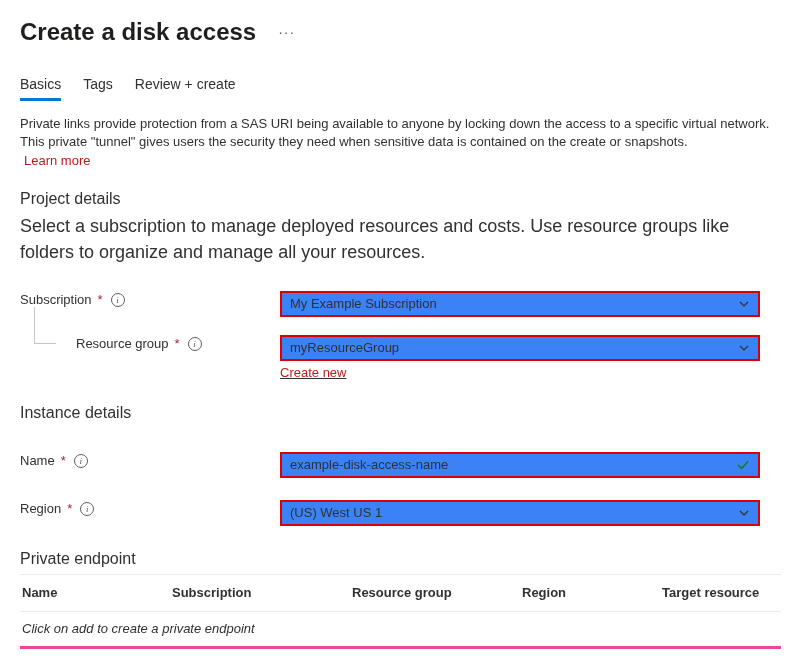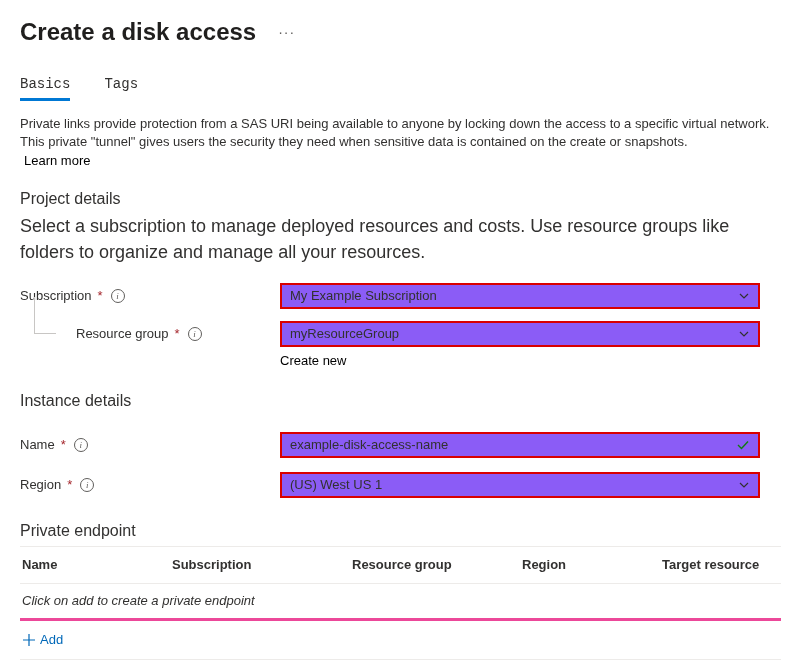--- a/index.html
+++ b/index.html
@@ -27,44 +27,43 @@
     font-weight: 600;
     color: #201f1e;
   }
   .ellipsis {
     color: #605e5c;
     font-size: 14px;
     letter-spacing: 1px;
   }
   .tabs {
     display: flex;
-    gap: 34px;
+    gap: 22px;
     border-bottom: 0;
     margin-bottom: 14px;
-    font-family: Liberation Mono, monospace;
   }
   .tab {
     font-size: 14px;
     padding-bottom: 6px;
     color: #323130;
     cursor: pointer;
   }
   .tab.active {
     border-bottom: 3px solid #0078d4;
     font-weight: 400;
   }
   .intro {
     font-size: 13px;
     line-height: 1.4;
     color: #323130;
     margin-bottom: 2px;
     max-width: 760px;
   }
   .link {
-    color: #000000;
+    color: #b91c1c;
     cursor: pointer;
   }
   .learn-more-line { margin-left: 4px; margin-bottom: 22px; }
   .section-title {
     font-size: 16px;
     font-weight: 400;
     margin-bottom: 6px;
   }
   .section-desc {
     font-size: 18px;
@@ -139,42 +138,44 @@
   .select-box {
     height: 26px;
     border: 2px solid #d90000;
     box-sizing: border-box;
     display: flex;
     align-items: center;
     padding: 0 28px 0 8px;
     font-size: 13px;
     color: #323130;
     position: relative;
-    background: #8b5cf6;
+    background: #3b82f6;
     cursor: pointer;
+    margin-top: 8px;
   }
   .select-box .chevron {
     position: absolute;
     right: 8px;
     top: 50%;
     transform: translateY(-50%);
   }
   .chevron svg { display:block; }
   .checkmark {
     position: absolute;
     right: 8px;
     top: 50%;
     transform: translateY(-50%);
     color: #107c10;
   }
   .checkmark svg { display:block; }
   .create-new {
     margin-left: 260px;
     margin-top: 4px;
     margin-bottom: 24px;
+    text-decoration: underline;
   }
   .rg-row-wrap { margin-bottom: 0; }
   .sub-row-wrap { margin-bottom: 10px; }
 
   
   .table {
     border-top: 1px solid #edebe9;
     margin-top: 6px;
   }
   .thead, .trow {
@@ -218,20 +219,21 @@
 <div class="page">
 
   <div class="title-row">
     <div class="title">Create a disk access</div>
     <div class="ellipsis">···</div>
   </div>
 
   <div class="tabs">
     <div class="tab active">Basics</div>
     <div class="tab">Tags</div>
+    <div class="tab">Review + create</div>
   </div>
 
   <div class="intro">Private links provide protection from a SAS URI being available to anyone by locking down the access to a specific virtual network. This private "tunnel" gives users the security they need when sensitive data is contained on the create or snapshots.</div>
   <div class="learn-more-line"><span class="link">Learn more</span></div>
 
   <div class="section-title">Project details</div>
   <div class="section-desc">Select a subscription to manage deployed resources and costs. Use resource groups like folders to organize and manage all your resources.</div>
 
   <div class="form-row sub-row-wrap">
     <div class="label-cell">

